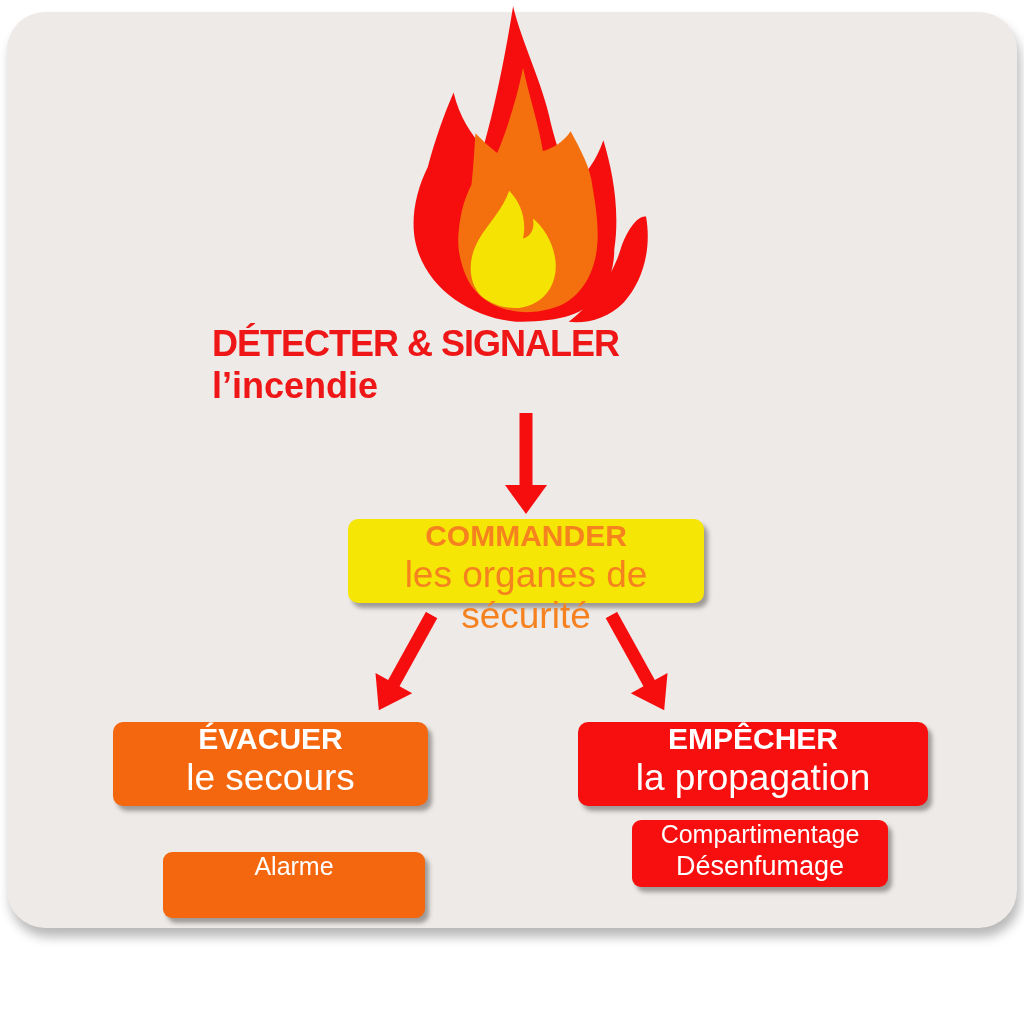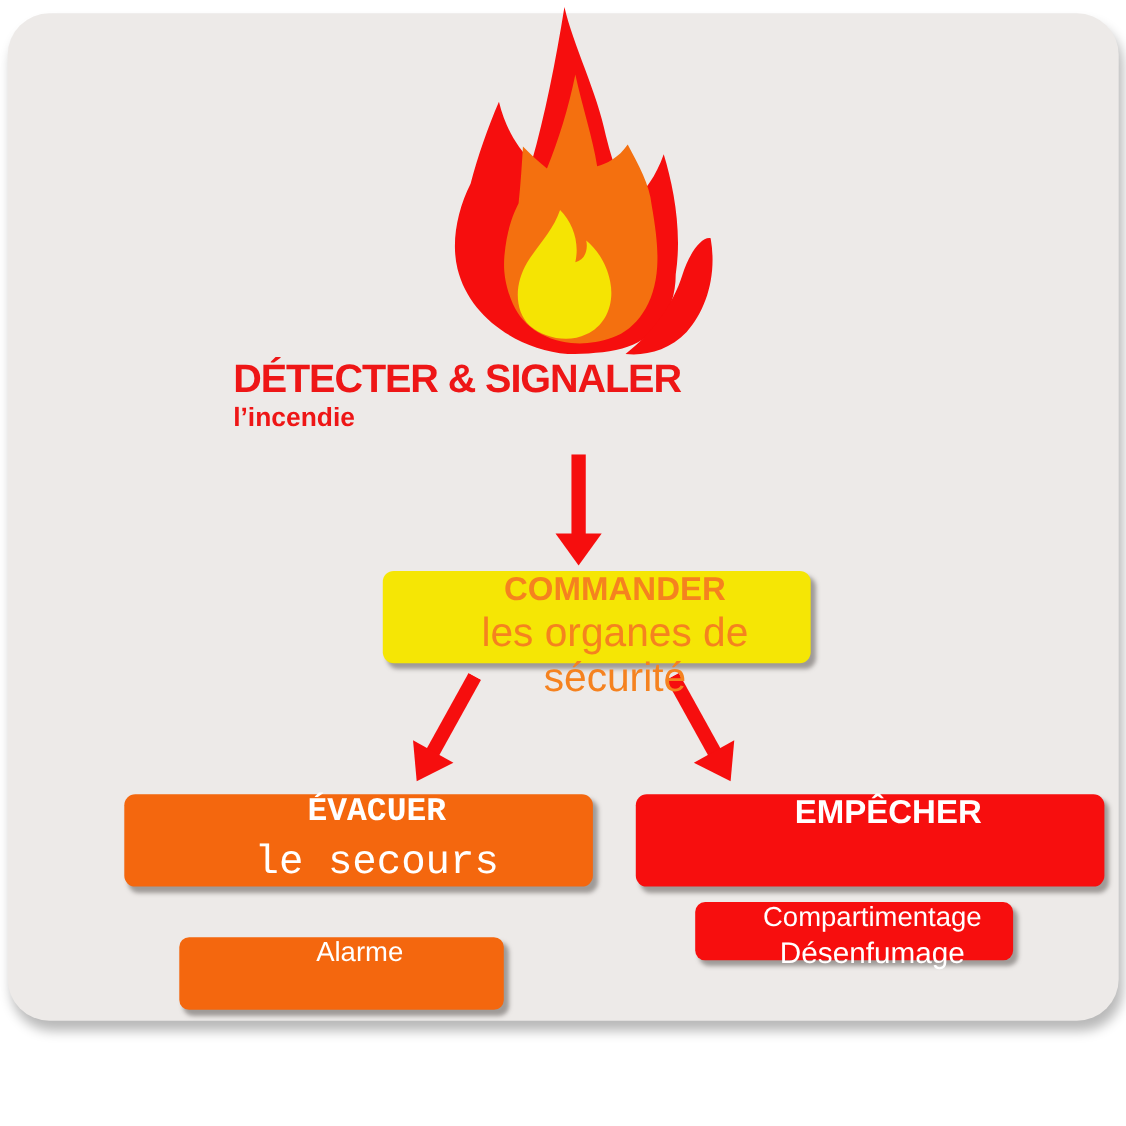--- a/index.html
+++ b/index.html
@@ -18,52 +18,51 @@
   .fill-red{fill:var(--flame-red,#f60e0e);}
   .fill-orange{fill:var(--flame-orange,#f4700f);}
   .fill-yellow{fill:var(--flame-yellow,#f5e403);}
   .arrow-fill{fill:var(--arrow-red,#f60e0e);}
 
   .title{
     position:absolute;left:212px;top:326px;width:626px;text-align:left;
     color:var(--title-red,#ee1616);font-weight:bold;line-height:1.0;
   }
   .title-line1{font-size:36px;letter-spacing:-1px;}
-  .title-line2{font-size:24px;margin-top:6px;}
+  .title-line2{font-size:36px;margin-top:6px;}
 
   .arrow-v{position:absolute;left:504px;top:413px;}
   .arrow-l{position:absolute;left:383px;top:608px;transform:rotate(29deg);}
   .arrow-r{position:absolute;left:616px;top:608px;transform:rotate(-29deg);}
 
   .box,.subbox{
     position:absolute;text-align:center;
-    display:flex;flex-direction:column;justify-content:space-between;
+    display:flex;flex-direction:column;justify-content:flex-start;
     box-shadow:4px 5px 4px rgba(95,90,85,0.55);
     color:var(--white-text,#ffffff);
-    padding-left:33px;
   }
   .box{border-radius:10px;gap:3px;}
   .subbox{border-radius:9px;gap:2px;}
   .box-h{font-size:30px;font-weight:bold;line-height:1.1;}
   .box-s{font-size:37px;line-height:1.1;}
   .sub-l1{font-size:25px;line-height:1.15;}
   .sub-l2{font-size:27px;line-height:1.15;}
   .condensed{
     font-size:23px;letter-spacing:-1px;white-space:nowrap;
     display:inline-block;transform:scaleX(0.88);transform-origin:center;
   }
   #commander-box{left:348px;top:519px;width:356px;height:84px;
     background:var(--box-yellow,#f5e605);color:var(--orange-text,#f5821f);}
-  #evacuer-box{left:113px;top:722px;width:393px;height:84px;
-    background:var(--box-orange,#f4670e);font-family:Liberation Mono, monospace;}
-  #empecher-box{left:578px;top:722px;width:393px;height:84px;
+  #evacuer-box{left:113px;top:722px;width:315px;height:84px;
+    background:var(--box-orange,#f4670e);}
+  #empecher-box{left:578px;top:722px;width:350px;height:84px;
     background:var(--box-red,#f70e0e);}
   #evacuer-sub-box{left:163px;top:852px;width:262px;height:66px;
     background:var(--box-orange,#f4670e);}
-  #empecher-sub-box{left:632px;top:820px;width:256px;height:53px;
+  #empecher-sub-box{left:632px;top:820px;width:256px;height:67px;
     background:var(--box-red,#f70e0e);}
 </style>
 </head>
 <body>
 
 <div class="card"></div>
 
 <svg class="flame" viewBox="0 0 252 322" aria-hidden="true">
   <path class="fill-red" d="M112 0
     C120 35 142 78 150 118
@@ -128,20 +127,21 @@
   <div class="box-s">les organes de sécurité</div>
 </div>
 
 <div class="box" id="evacuer-box">
   <div class="box-h">ÉVACUER</div>
   <div class="box-s">le secours</div>
 </div>
 
 <div class="box" id="empecher-box">
   <div class="box-h">EMPÊCHER</div>
+  <div class="box-s">la propagation</div>
 </div>
 
 <div class="subbox" id="evacuer-sub-box">
   <div class="sub-l1">Alarme</div>
 </div>
 
 <div class="subbox" id="empecher-sub-box">
   <div class="sub-l1">Compartimentage</div>
   <div class="sub-l2">Désenfumage</div>
 </div>

